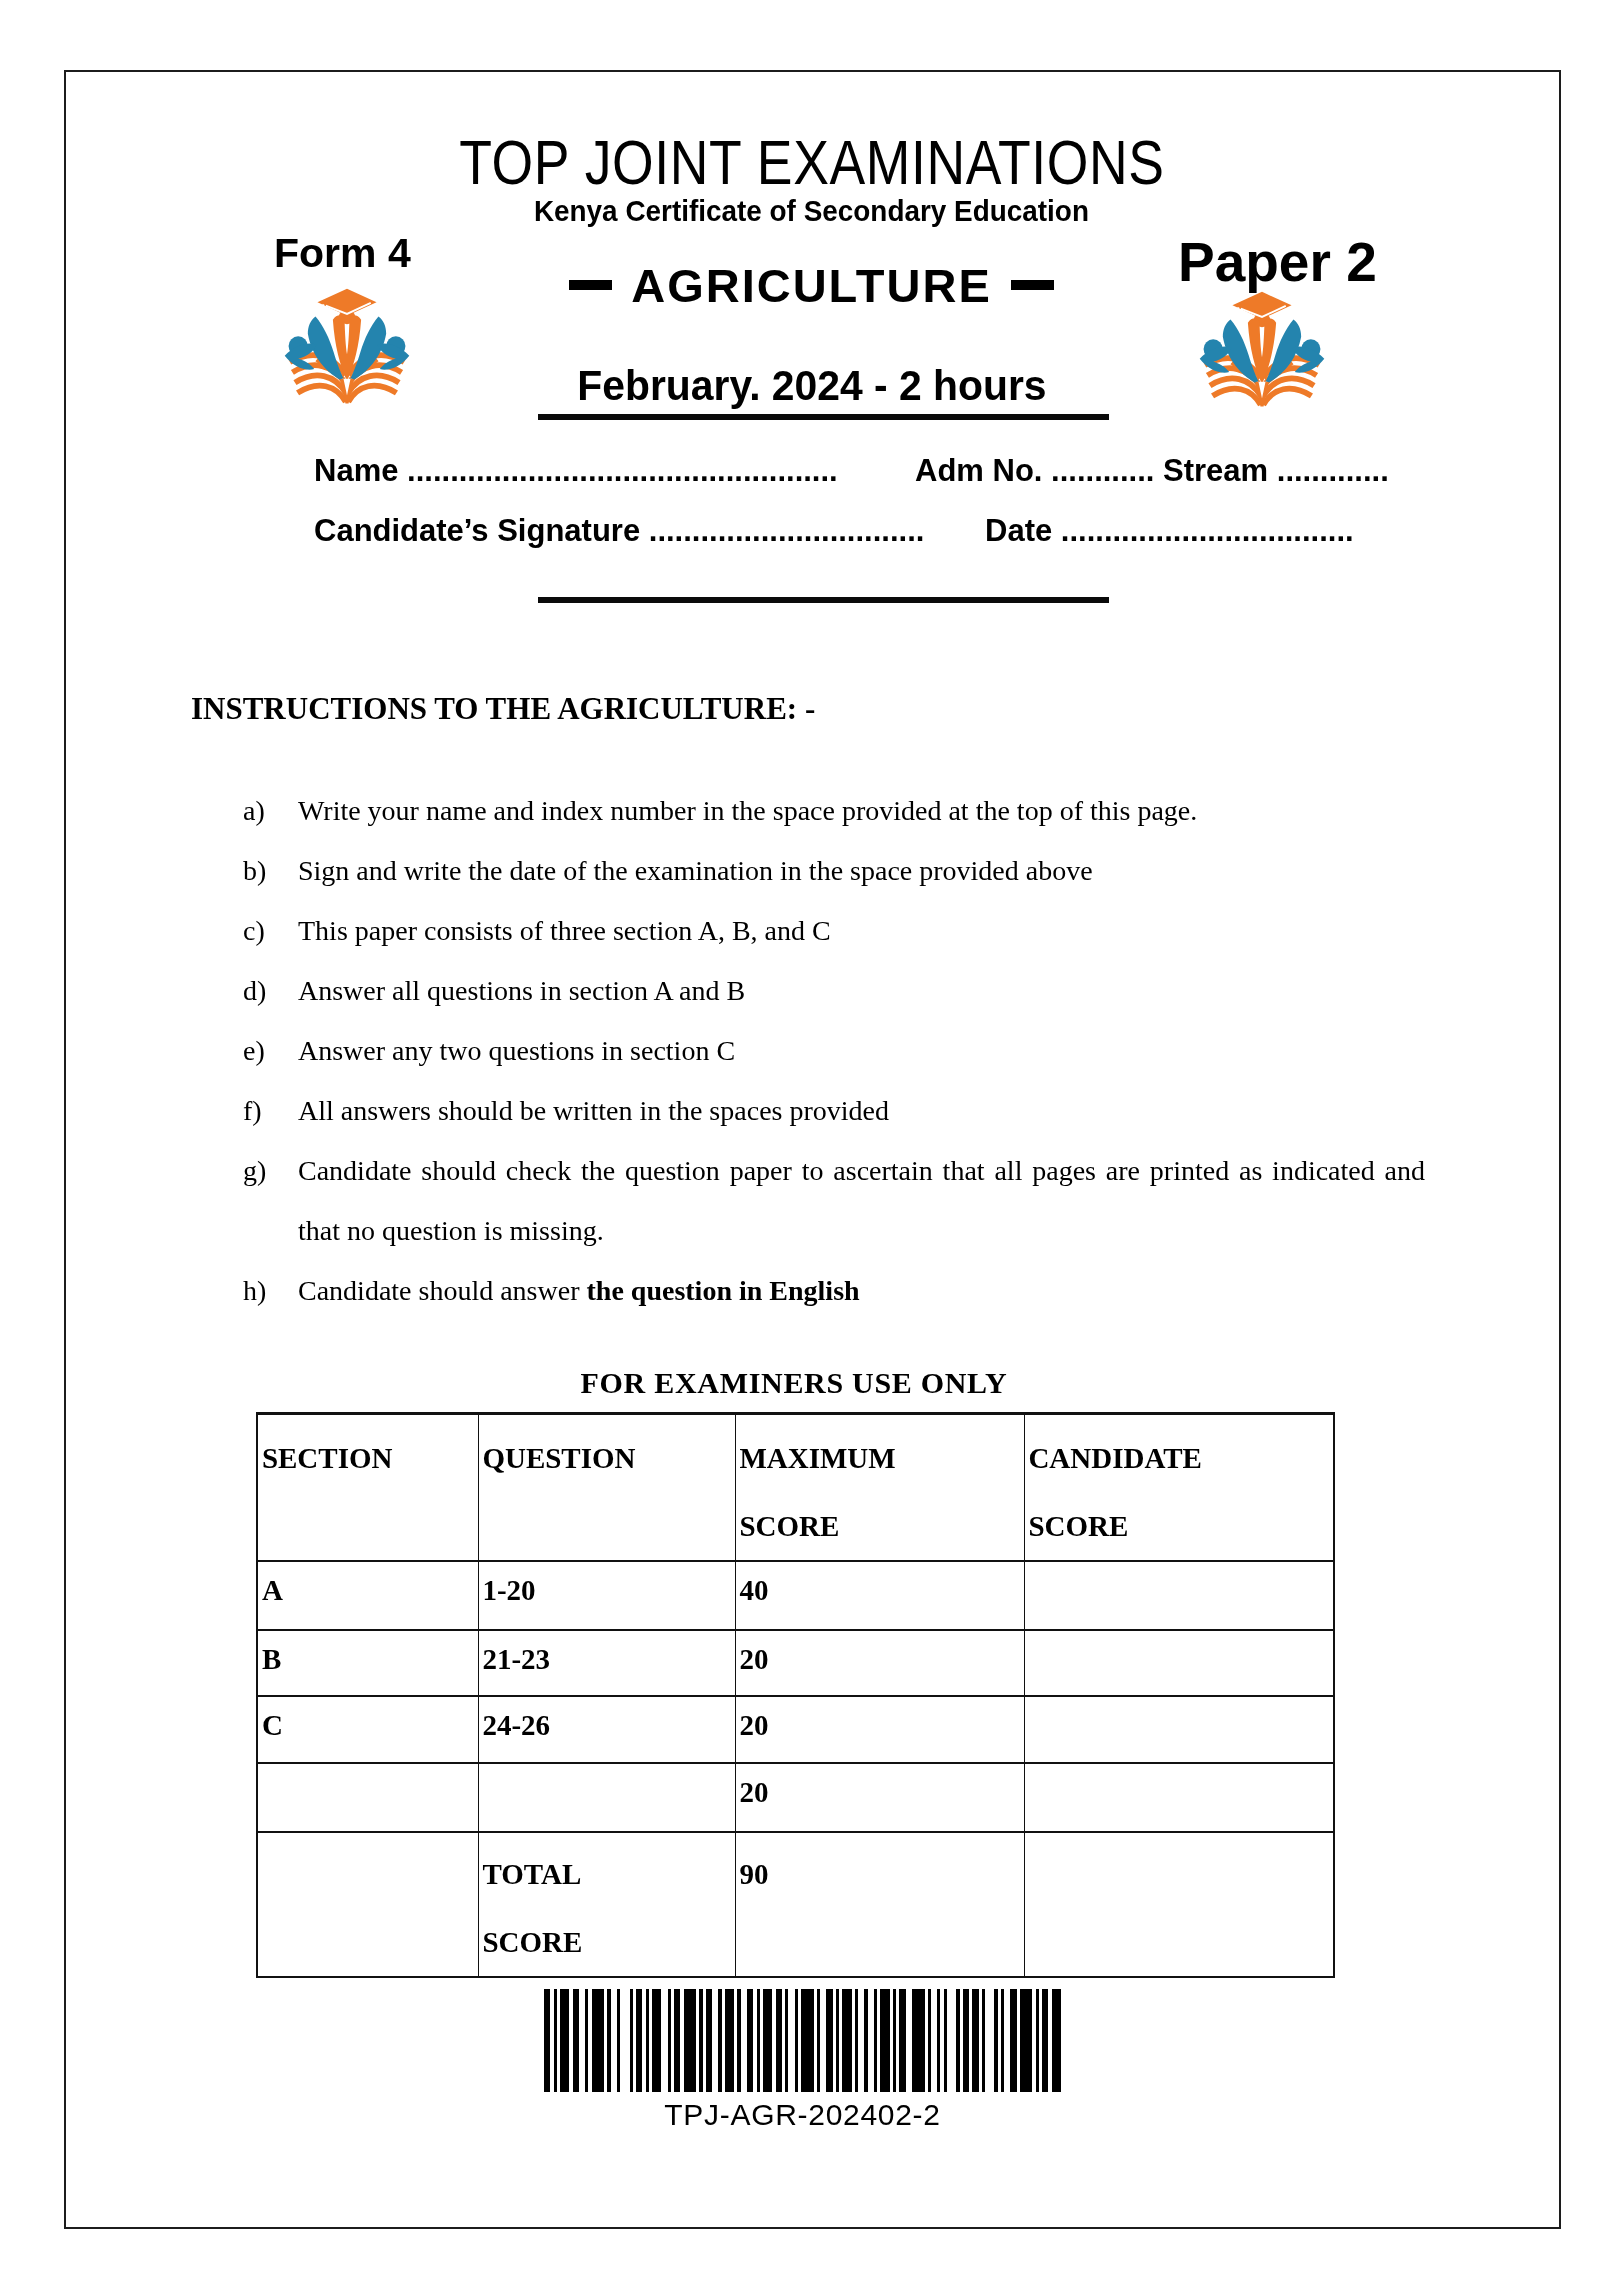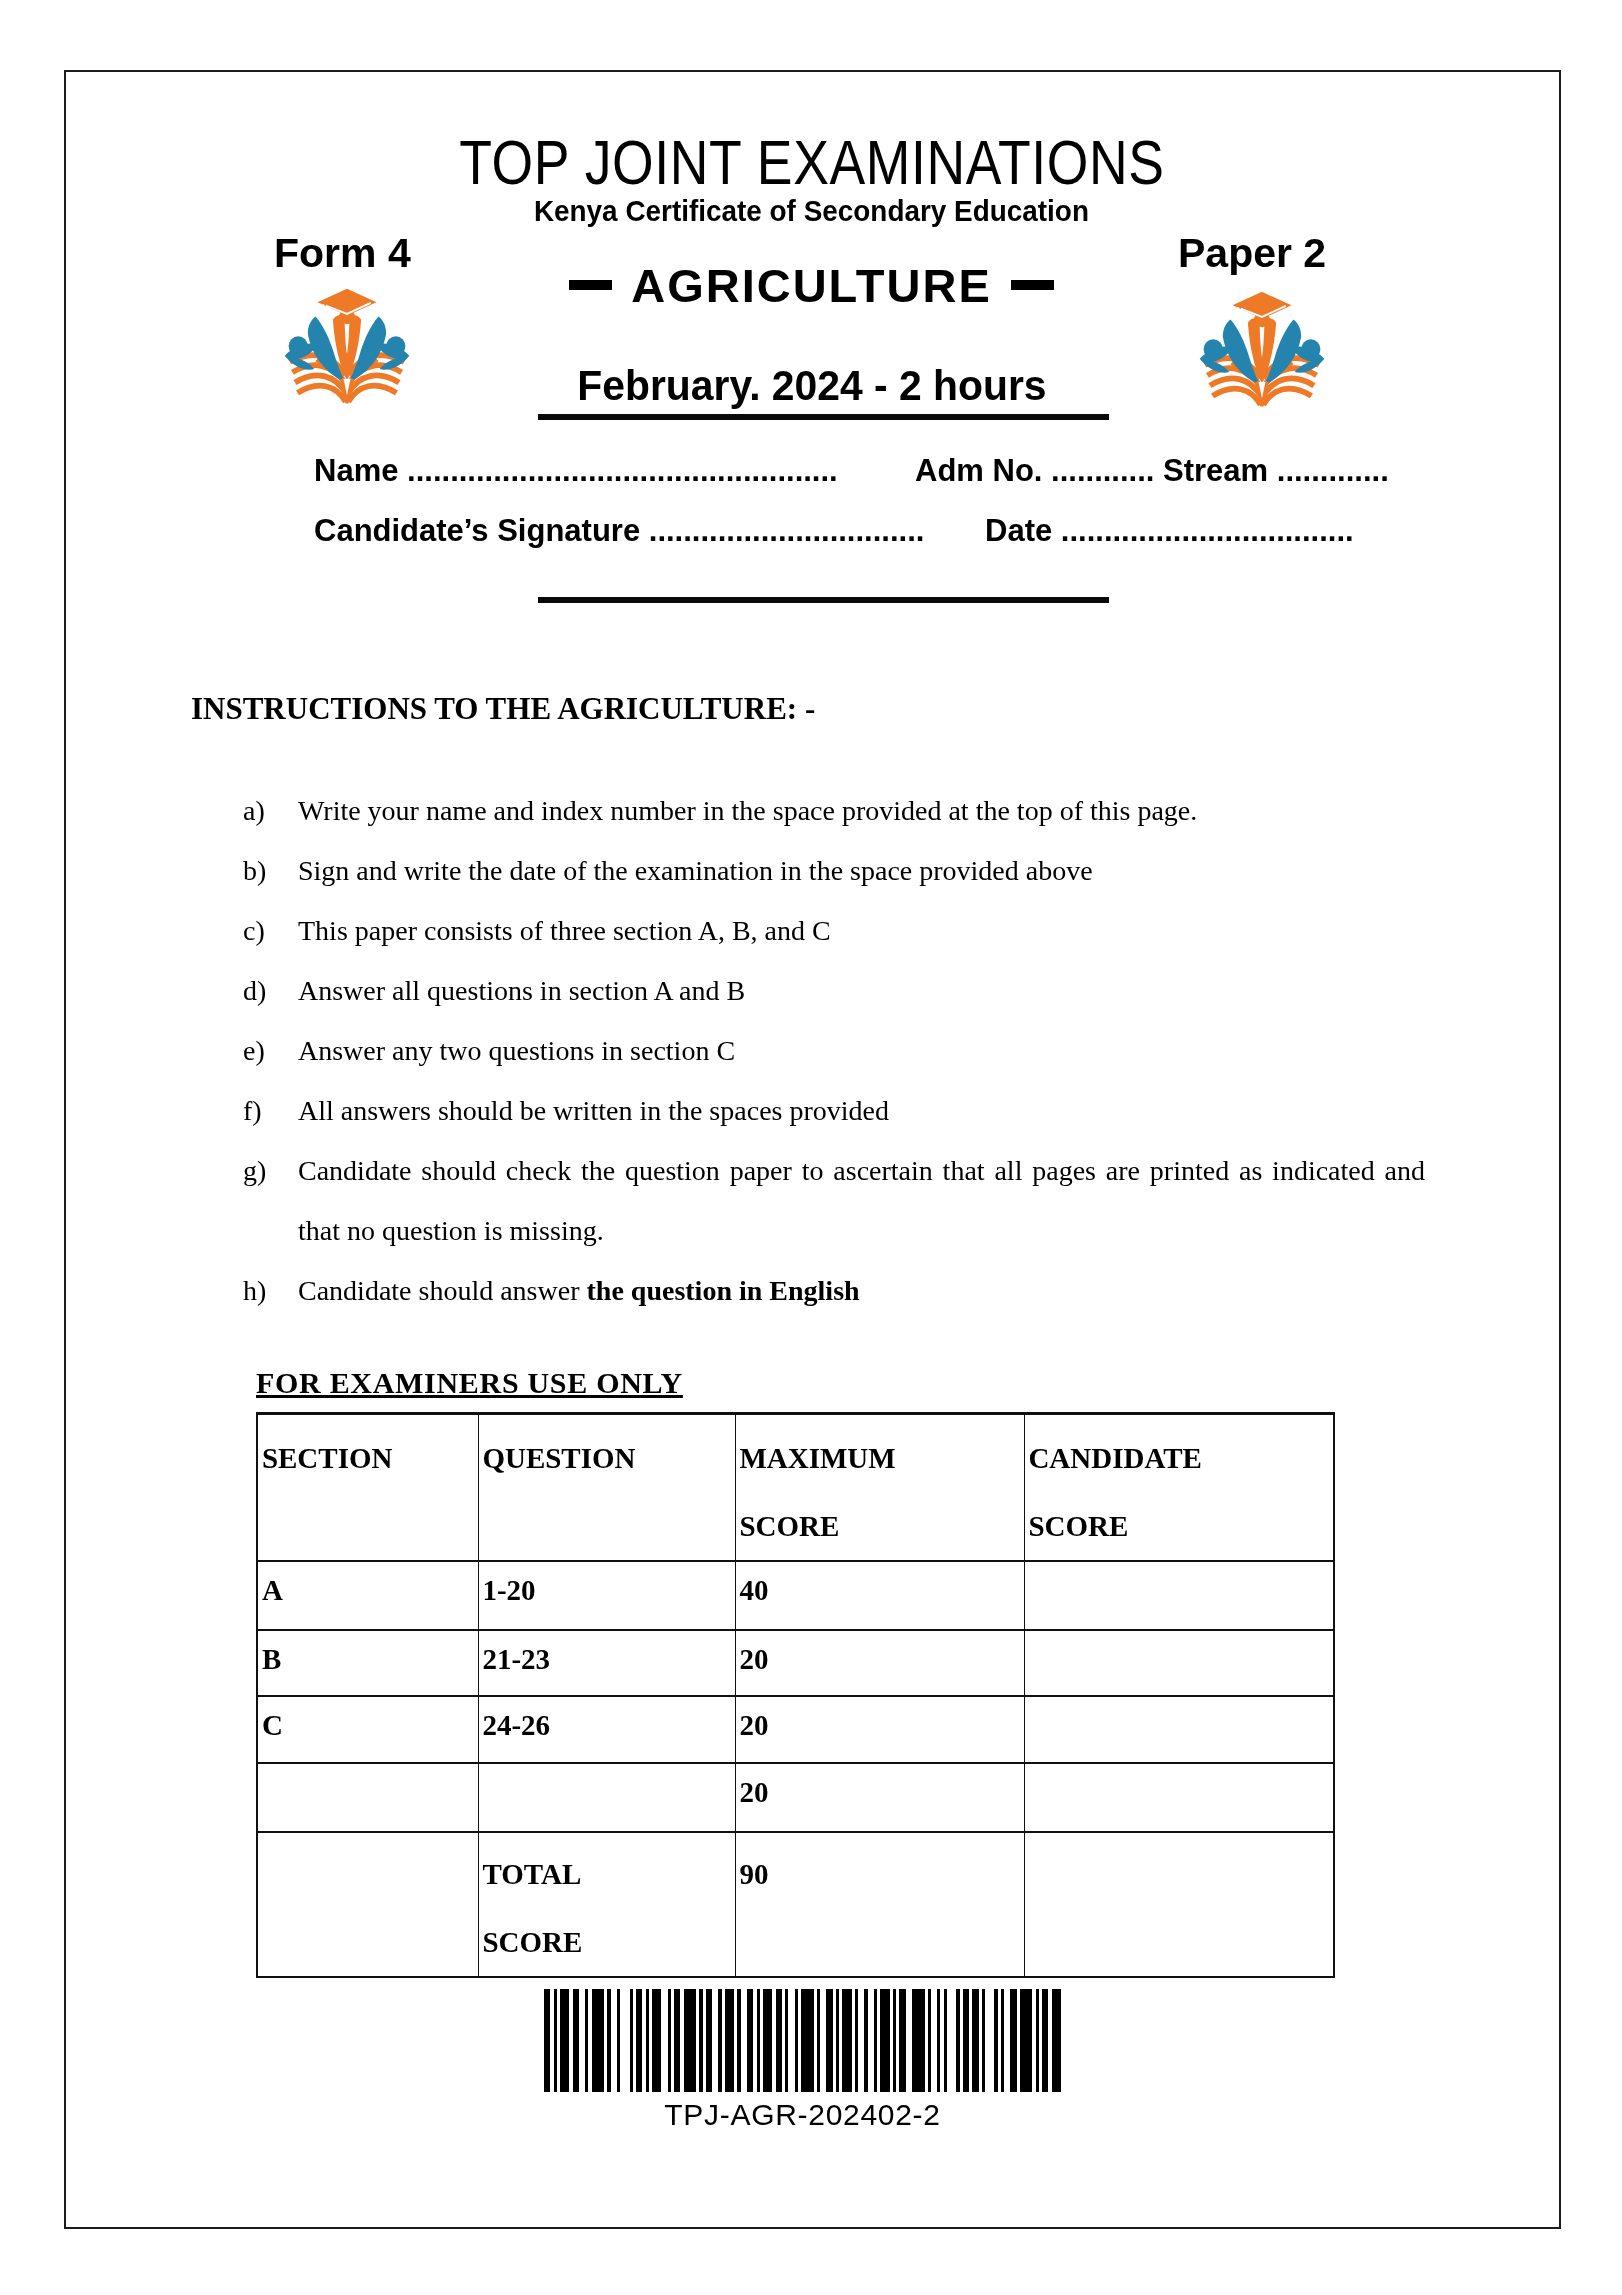--- a/index.html
+++ b/index.html
@@ -15,21 +15,21 @@
   .frame {
     position:absolute; left:64px; top:70px; width:1493px; height:2155px;
     border:2px solid #1c1c1c; background:#fff;
   }
   
   .title { top:126px; font-size:63px; font-weight:400; letter-spacing:0.7px; }
   .title .cx { transform:scaleX(0.85); }
   .subtitle { top:194px; font-size:30px; font-weight:700; }
   .subtitle .cx { transform:scaleX(0.93); }
   .form-label { left:274px; top:230px; font-size:41px; font-weight:700; }
-  .paper-label { left:1178px; top:230px; font-size:41px; font-weight:700; }
+  .paper-label { left:1178px; top:230px; font-size:55px; font-weight:700; }
   .subject-line { top:258px; font-size:47px; font-weight:700; letter-spacing:2px; }
   .subject-line .dash {
     display:inline-block; width:43px; height:9.8px; background:#000;
     vertical-align:middle; margin:0 19.6px 9.2px 19.6px;
   }
   .session-line { top:361px; font-size:43px; font-weight:700; }
   .session-line .cx { transform:scaleX(0.95); }
   .rule { position:absolute; left:538px; width:571px; height:5.9px; background:#0a0a0a; }
   .rule1 { top:414px; }
   .rule2 { top:597px; }
@@ -46,22 +46,22 @@
   
   .serif { font-family:"Liberation Serif", serif; }
   .instr-heading { left:191px; top:691px; font-size:31px; font-weight:700; }
   .instr-list { left:243px; top:781px; width:1182px; font-size:28px; }
   .instr-item { display:flex; line-height:60px; }
   .instr-letter { flex:0 0 55px; }
   .instr-text { flex:1 1 auto; }
   .instr-item.justify .instr-text { text-align:justify; }
   .bold { font-weight:700; }
   
-  .table-title { left:256px; top:1366px; width:1076px; text-align:left;
-                 font-size:30px; font-weight:700; letter-spacing:0.7px;text-decoration:underline; }
+  .table-title { left:256px; top:1366px; width:1076px; text-align:center;
+                 font-size:30px; font-weight:700; letter-spacing:0.7px; }
   .exam-table { position:absolute; left:256px; top:1412px; width:1076px;
                 border-collapse:collapse; table-layout:fixed;
                 font-family:"Liberation Serif", serif; }
   .exam-table td, .exam-table th {
     border:1.3px solid #111; border-bottom:2.6px solid #111;
     font-size:29px; font-weight:700; vertical-align:top;
     padding:11.8px 3.9px 0 3.9px; overflow:hidden;
   }
   .exam-table tr.hdr td { line-height:68px; padding-top:9.2px; }
   .exam-table { border:2px solid #111; border-top:3.3px solid #111; }

